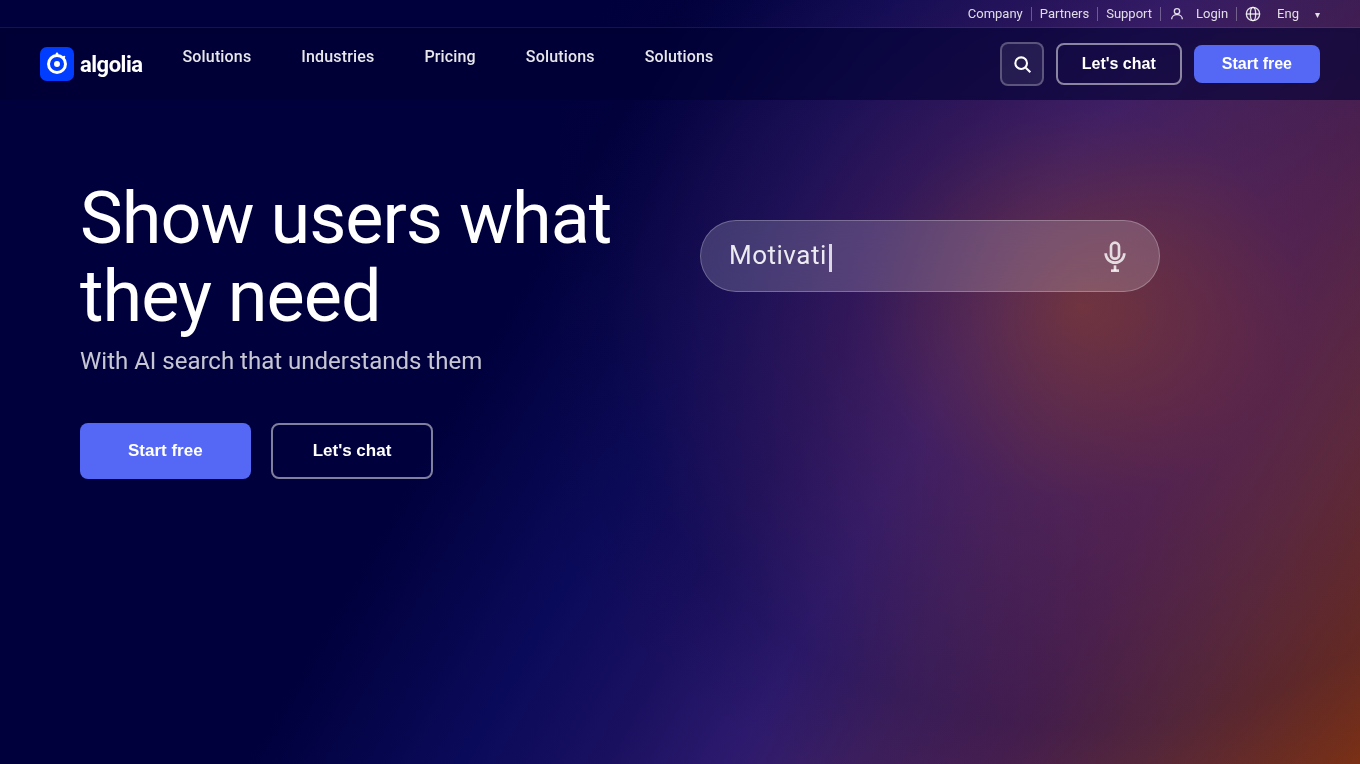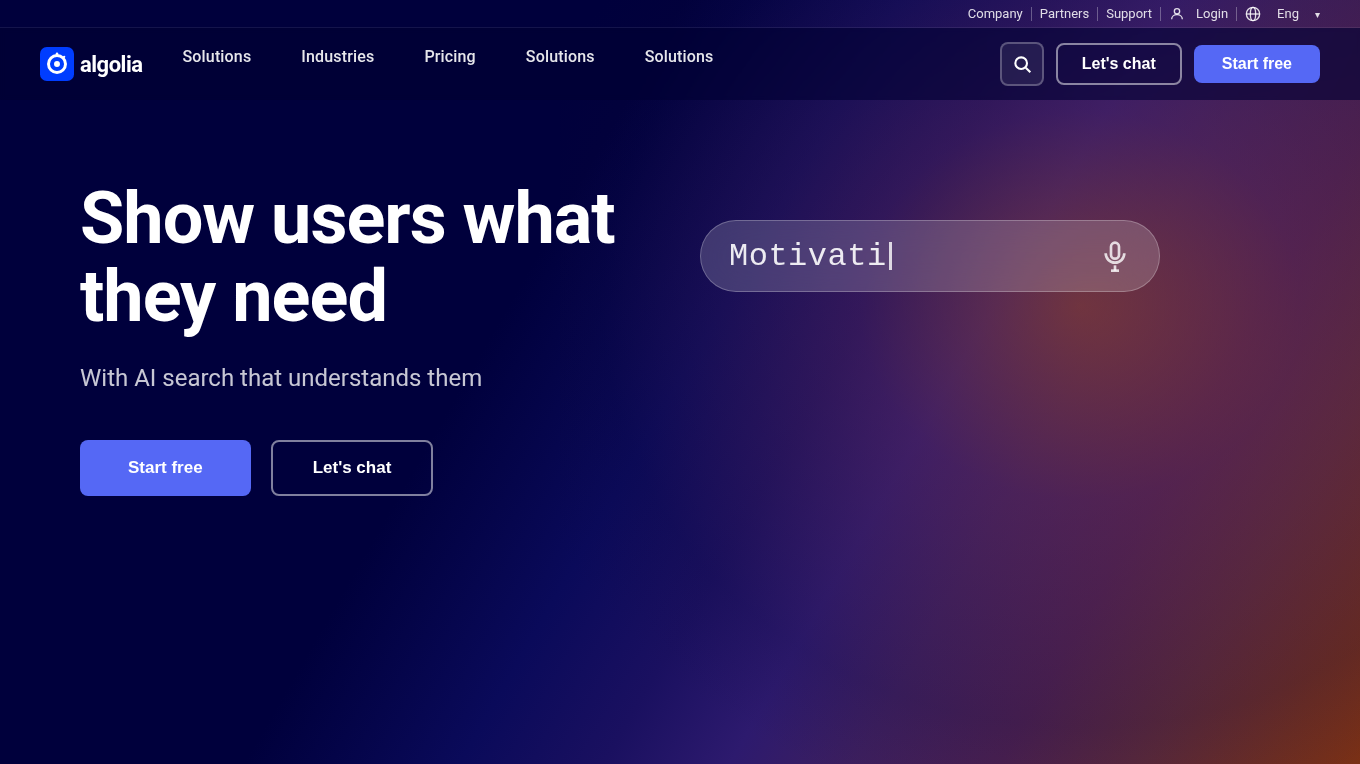--- a/index.html
+++ b/index.html
@@ -209,25 +209,25 @@
     
     .hero {
       position: relative;
       z-index: 5;
       padding: 80px 0 0 80px;
       min-height: 620px;
     }
 
     .hero-title {
       font-size: 72px;
-      font-weight: 700;
+      font-weight: 400;
       line-height: 1.08;
       color: #ffffff;
       max-width: 600px;
-      margin-bottom: 28px;
+      margin-bottom: 11px;
       letter-spacing: -1px;
     }
 
     .hero-subtitle {
       font-size: 24px;
       color: rgba(255,255,255,0.78);
       font-weight: 400;
       margin-bottom: 48px;
       max-width: 520px;
     }
@@ -273,25 +273,24 @@
       border-radius: 50px;
       display: flex;
       align-items: center;
       padding: 0 28px;
       gap: 16px;
       border: 1px solid rgba(255,255,255,0.25);
     }
 
     .search-bar-text {
       flex: 1;
-      font-size: 32px;
+      font-size: 26px;
       color: rgba(255,255,255,0.9);
       font-weight: 400;
       letter-spacing: 0.5px;
-      font-family: Liberation Mono, monospace;
     }
 
     .cursor-bar {
       display: inline-block;
       width: 3px;
       height: 28px;
       background: rgba(255,255,255,0.8);
       vertical-align: middle;
       margin-left: 2px;
       animation: blink 1s step-end infinite;

